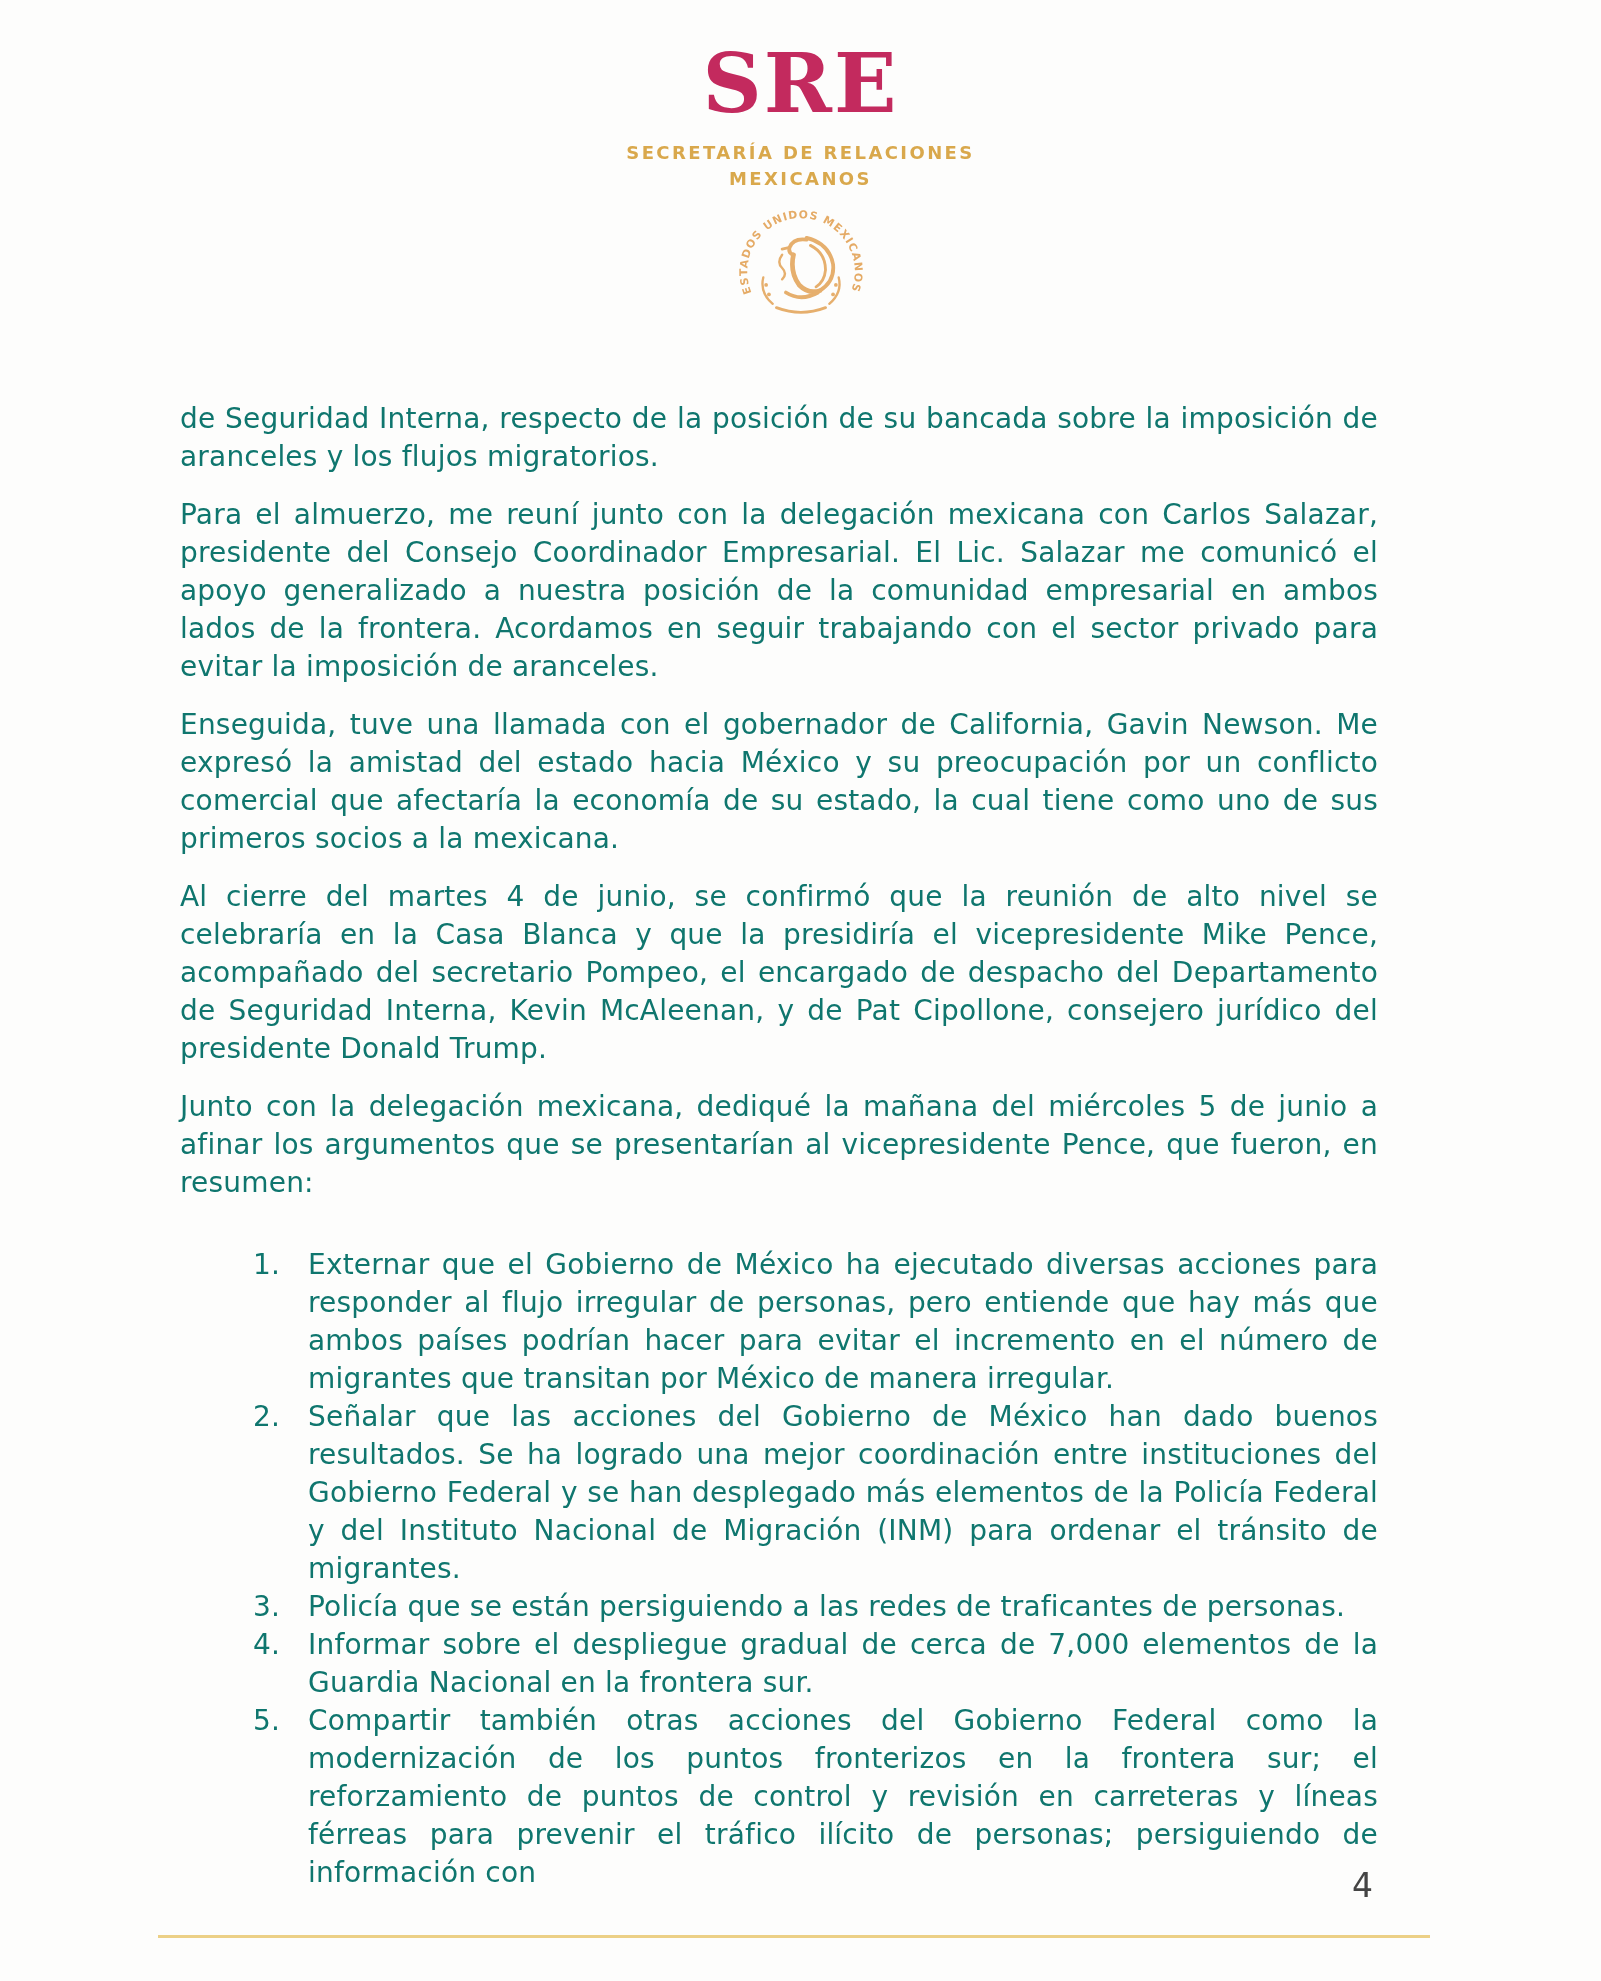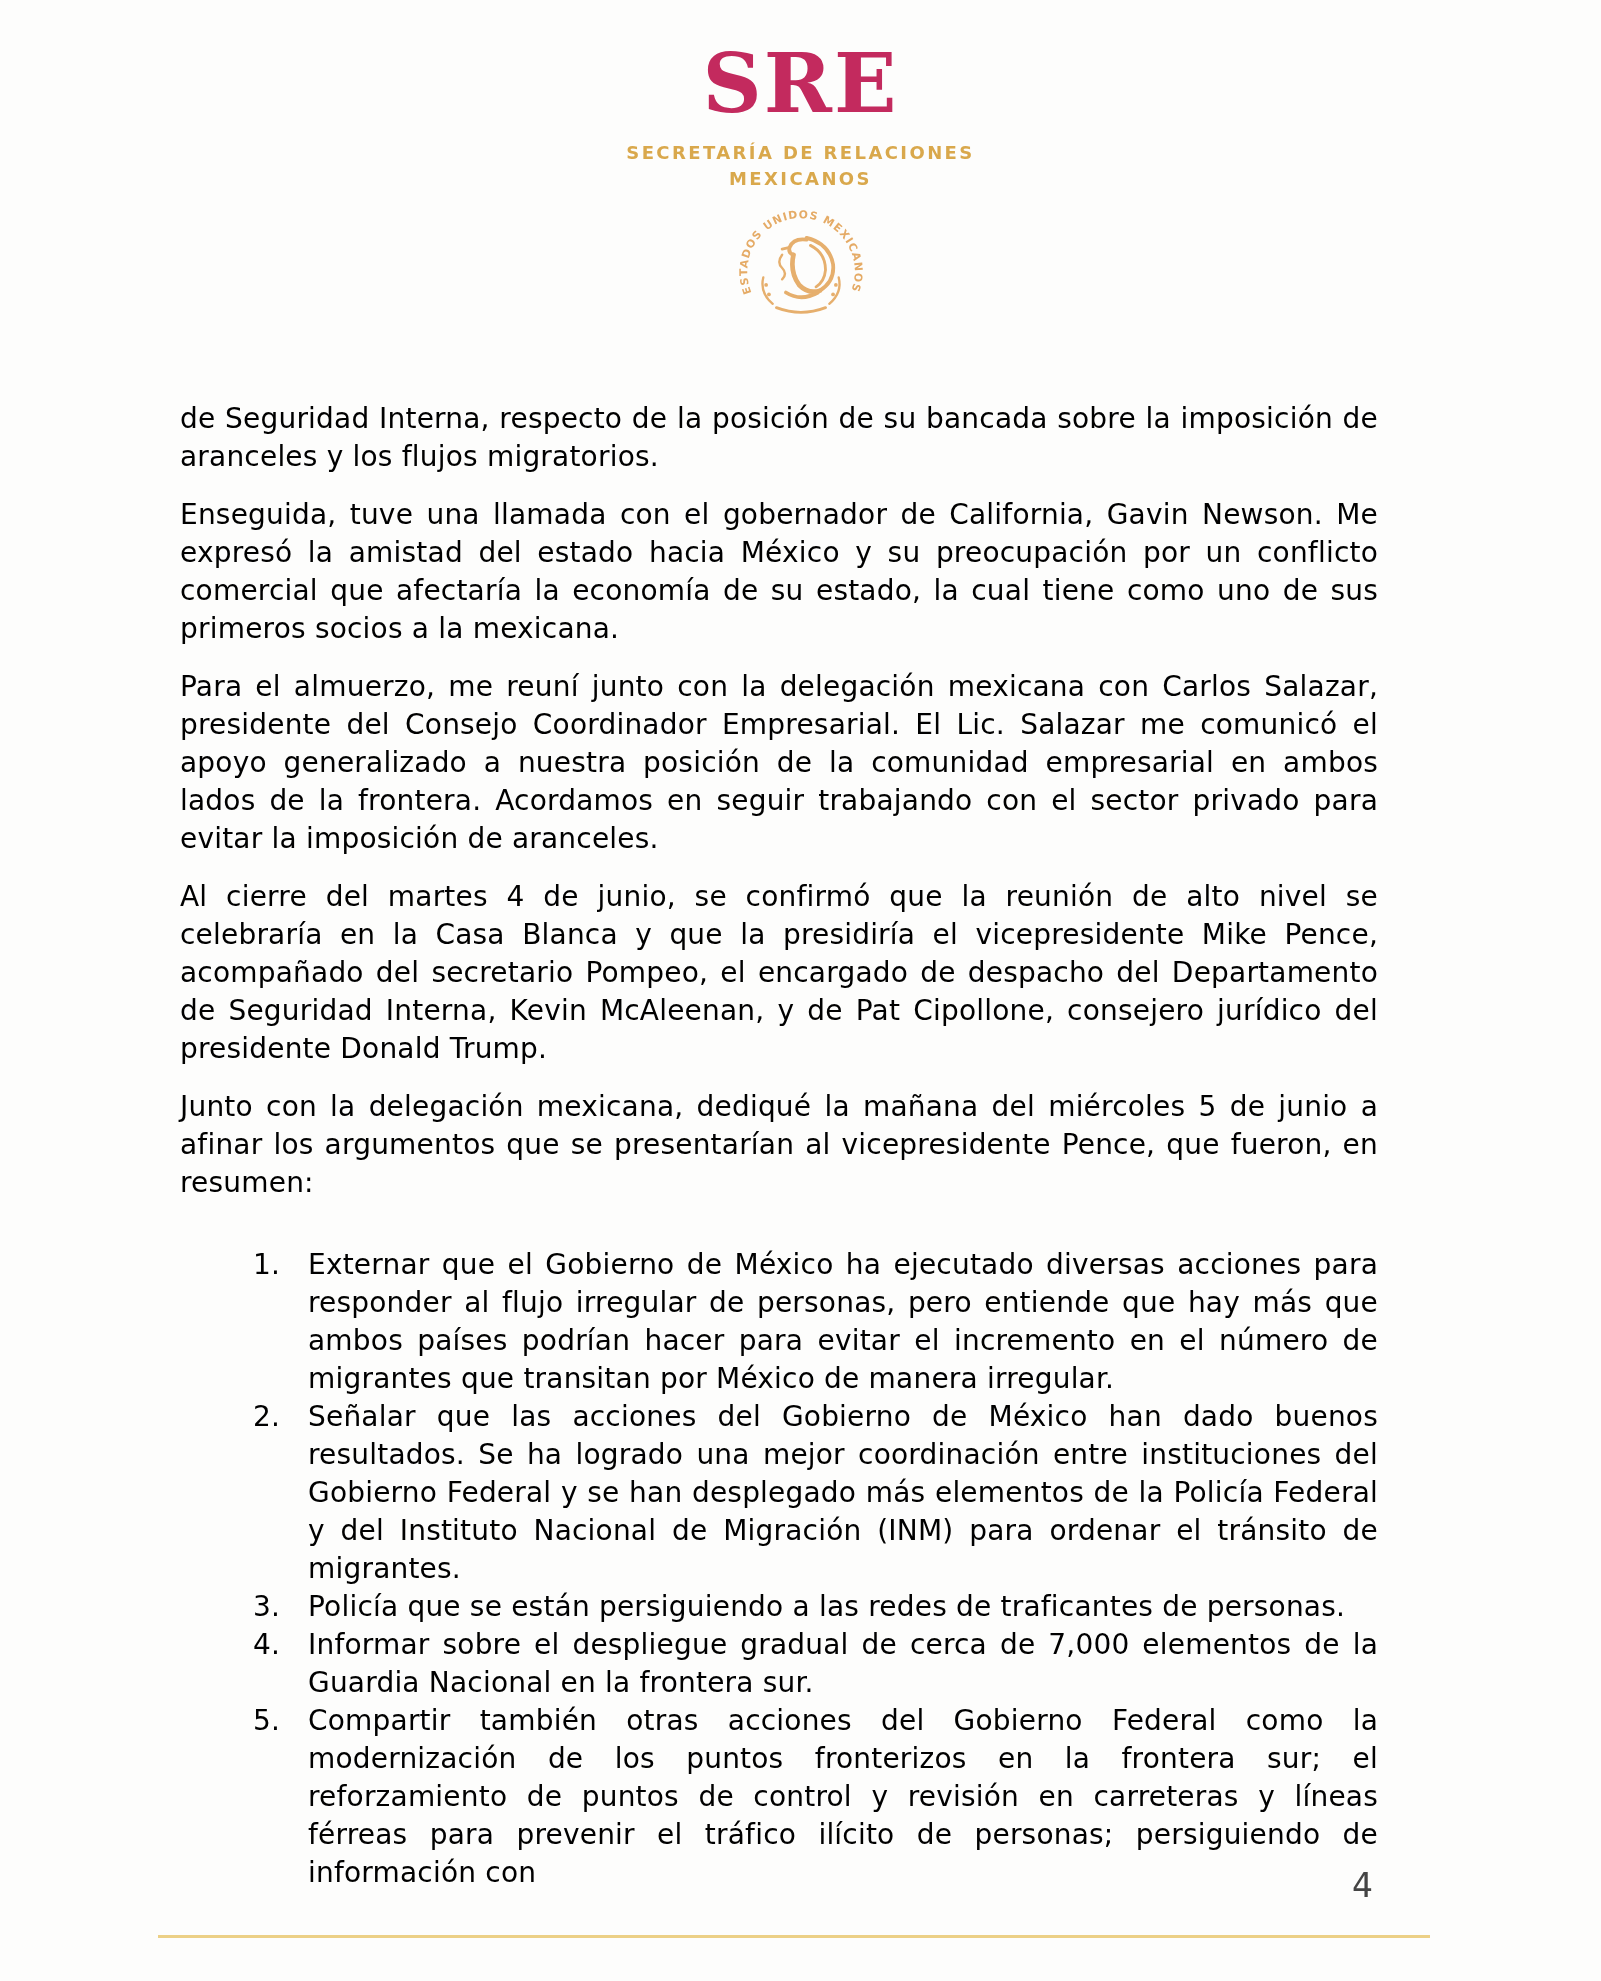--- a/index.html
+++ b/index.html
@@ -34,21 +34,21 @@
   .org-line1 { top: 118px; }
   .org-line2 { top: 144px; }
   .seal {
     position: absolute; top: 202px; left: 50%;
     transform: translateX(-50%);
   }
 
   
   .doc-body {
     position: absolute; top: 400px; left: 180px; width: 1198px;
-    color: #000000;
+    color: #0f766e;
     font-size: 28px; line-height: 38px;
     text-align: justify;
     letter-spacing: 0.2px;
   }
   .doc-body p { margin: 0 0 20px 0; }
   .doc-body p.pre-list { margin-bottom: 44px; }
 
   .num-list { margin: 0; }
   .num-item { display: flex; align-items: flex-start; }
   .num-item .num {
@@ -103,22 +103,22 @@
       <path d="M 44,112 Q 70,122 96,112" stroke-width="3"></path>
       <circle cx="33" cy="88" r="2" fill="#e5ab66" stroke="none"></circle>
       <circle cx="36" cy="98" r="2" fill="#e5ab66" stroke="none"></circle>
       <circle cx="107" cy="88" r="2" fill="#e5ab66" stroke="none"></circle>
       <circle cx="104" cy="98" r="2" fill="#e5ab66" stroke="none"></circle>
     </g>
   </svg>
 
   <div class="doc-body">
     <p>de Seguridad Interna, respecto de la posición de su bancada sobre la imposición de aranceles y los flujos migratorios.</p>
+    <p>Para el almuerzo, me reuní junto con la delegación mexicana con Carlos Salazar, presidente del Consejo Coordinador Empresarial. El Lic. Salazar me comunicó el apoyo generalizado a nuestra posición de la comunidad empresarial en ambos lados de la frontera. Acordamos en seguir trabajando con el sector privado para evitar la imposición de aranceles.</p>
     <p>Enseguida, tuve una llamada con el gobernador de California, Gavin Newson. Me expresó la amistad del estado hacia México y su preocupación por un conflicto comercial que afectaría la economía de su estado, la cual tiene como uno de sus primeros socios a la mexicana.</p>
-    <p>Para el almuerzo, me reuní junto con la delegación mexicana con Carlos Salazar, presidente del Consejo Coordinador Empresarial. El Lic. Salazar me comunicó el apoyo generalizado a nuestra posición de la comunidad empresarial en ambos lados de la frontera. Acordamos en seguir trabajando con el sector privado para evitar la imposición de aranceles.</p>
     <p>Al cierre del martes 4 de junio, se confirmó que la reunión de alto nivel se celebraría en la Casa Blanca y que la presidiría el vicepresidente Mike Pence, acompañado del secretario Pompeo, el encargado de despacho del Departamento de Seguridad Interna, Kevin McAleenan, y de Pat Cipollone, consejero jurídico del presidente Donald Trump.</p>
     <p class="pre-list">Junto con la delegación mexicana, dediqué la mañana del miércoles 5 de junio a afinar los argumentos que se presentarían al vicepresidente Pence, que fueron, en resumen:</p>
 
     <div class="num-list">
       <div class="num-item">
         <span class="num">1.</span>
         <span class="item-text">Externar que el Gobierno de México ha ejecutado diversas acciones para responder al flujo irregular de personas, pero entiende que hay más que ambos países podrían hacer para evitar el incremento en el número de migrantes que transitan por México de manera irregular.</span>
       </div>
       <div class="num-item">
         <span class="num">2.</span>

